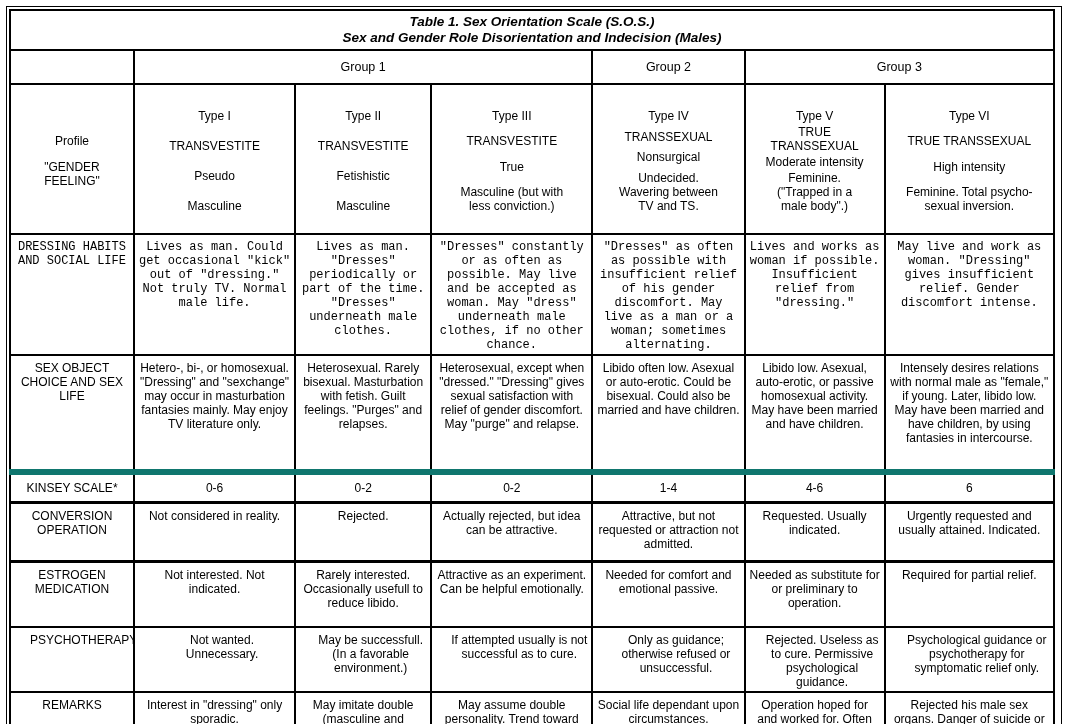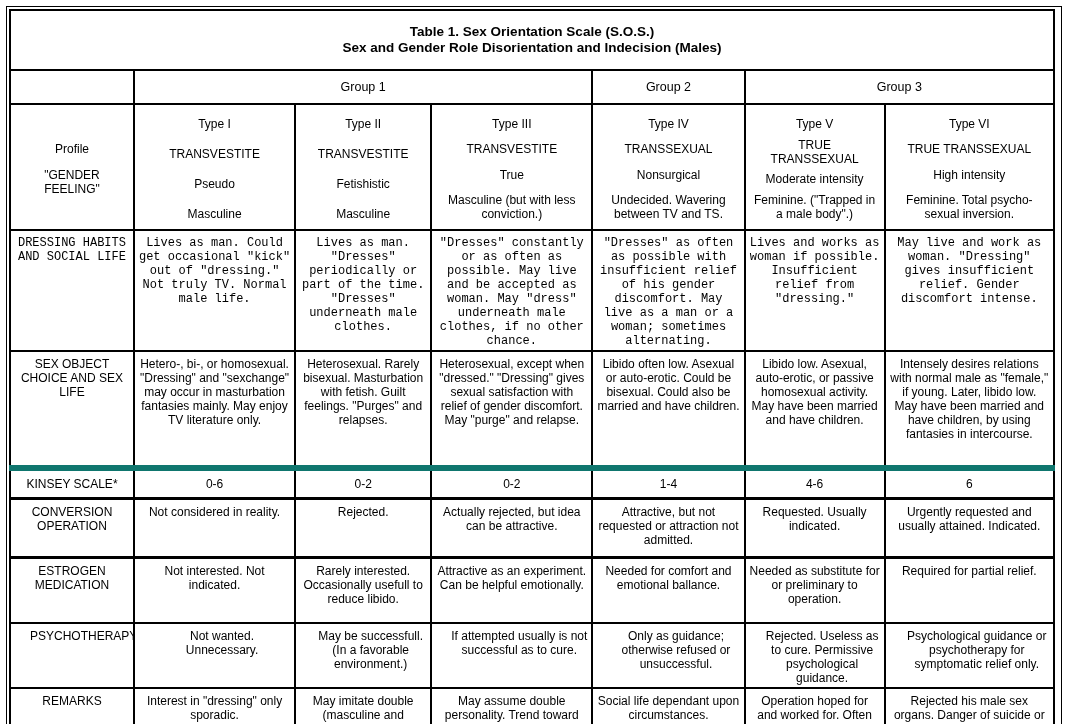--- a/index.html
+++ b/index.html
@@ -31,29 +31,30 @@
     text-align: center;
     font-size: 12px;
     line-height: 14px;
     padding: 2px 4px;
     overflow: hidden;
   }
   
   tr.title-row td {
     height: 34px;
     font-weight: bold;
+    font-style: italic;
     font-size: 13.5px;
     line-height: 16px;
-    padding: 12px;
+    padding: 2px;
     text-align: center;
   }
   
   tr.group-row td { height: 28px; font-size: 12.5px; margin-top: 45px; }
   
-  tr.profile-row td { height: 116px; padding: 4px; vertical-align: top; }
+  tr.profile-row td { height: 116px; padding: 16px; vertical-align: top; }
   .pstack {
     display: flex;
     flex-direction: column;
     justify-content: space-between;
     height: 104px;
     padding: 8px 4px 4px 4px;
   }
   .pline { min-height: 14px; }
   
   tr.row-dressing  td { height: 94px;  vertical-align: top; padding-top: 5px; font-family: Liberation Mono, monospace; }
@@ -212,21 +213,21 @@
     <td>Attractive, but not requested or attraction not admitted.</td>
     <td>Requested. Usually indicated.</td>
     <td>Urgently requested and usually attained. Indicated.</td>
   </tr>
 
   <tr class="row-estrogen">
     <td class="rowhead">ESTROGEN MEDICATION</td>
     <td>Not interested. Not indicated.</td>
     <td>Rarely interested. Occasionally usefull to reduce libido.</td>
     <td class="dbl-left">Attractive as an experiment. Can be helpful emotionally.</td>
-    <td>Needed for comfort and emotional ballance.</td>
+    <td>Needed for comfort and emotional passive.</td>
     <td>Needed as substitute for or preliminary to operation.</td>
     <td>Required for partial relief.</td>
   </tr>
 
   <tr class="row-psycho">
     <td class="rowhead">PSYCHOTHERAPY</td>
     <td>Not wanted. Unnecessary.</td>
     <td>May be successfull. (In a favorable environment.)</td>
     <td class="dbl-left">If attempted usually is not successful as to cure.</td>
     <td>Only as guidance; otherwise refused or unsuccessful.</td>

